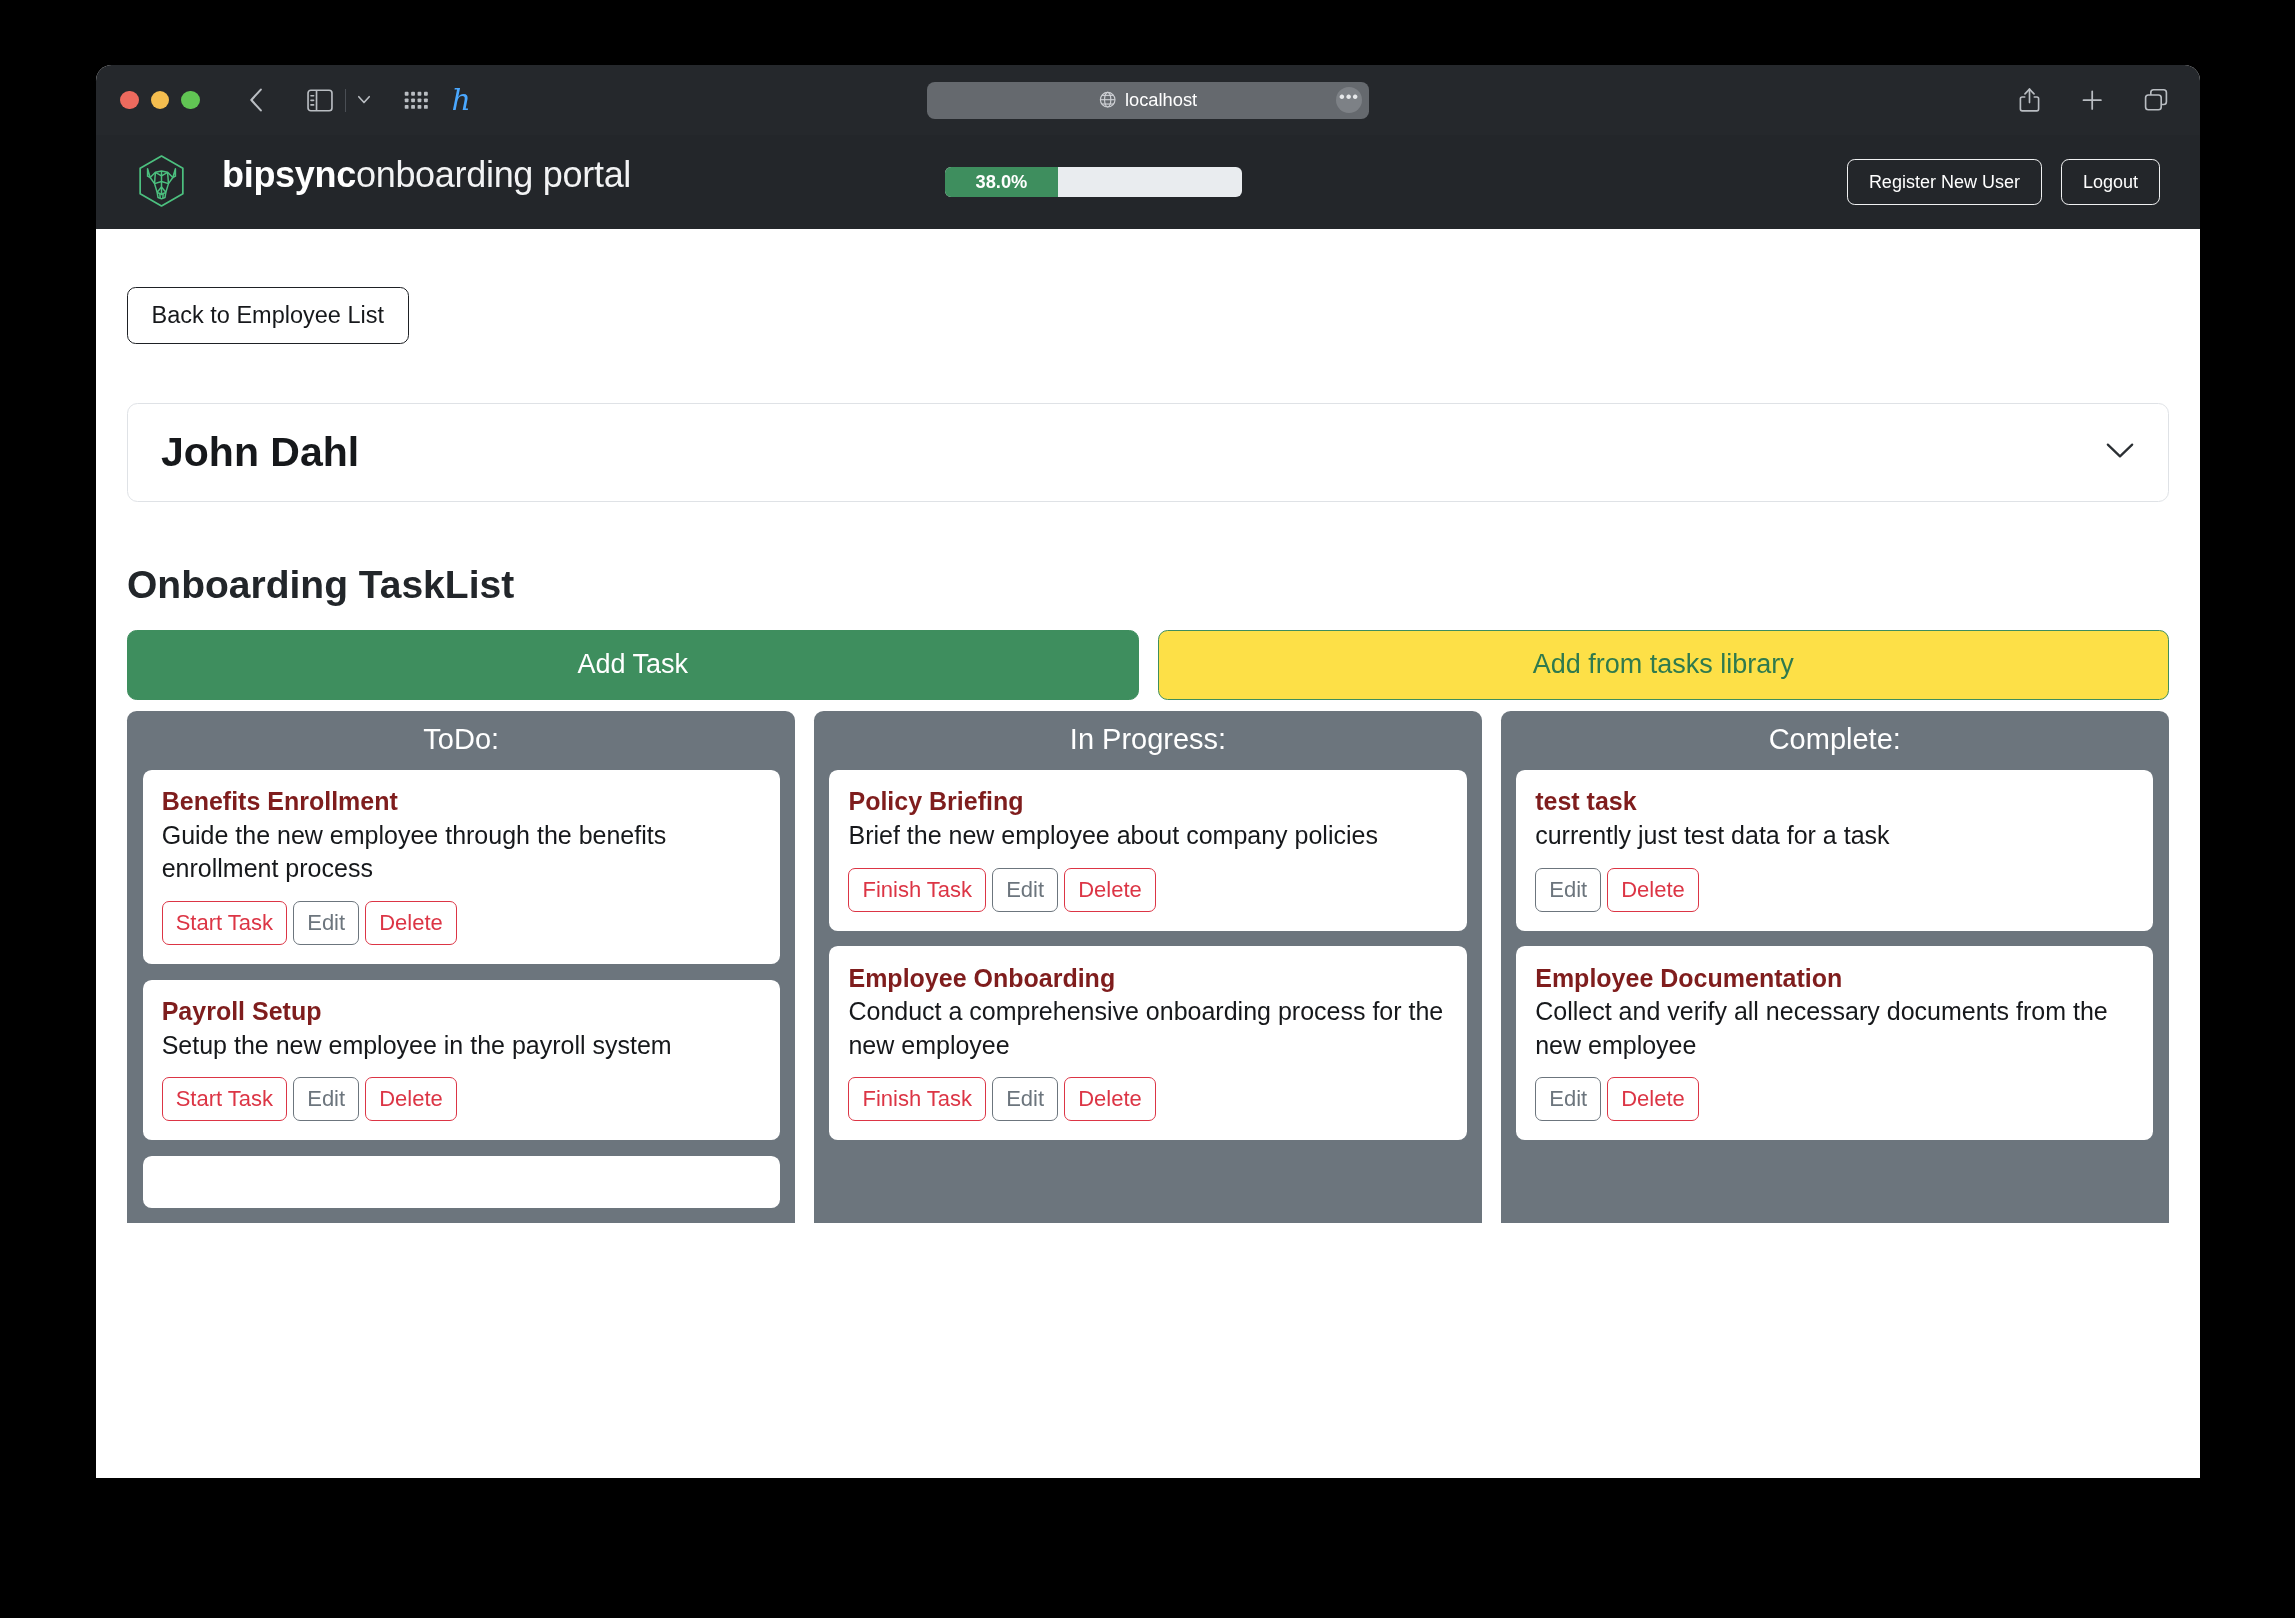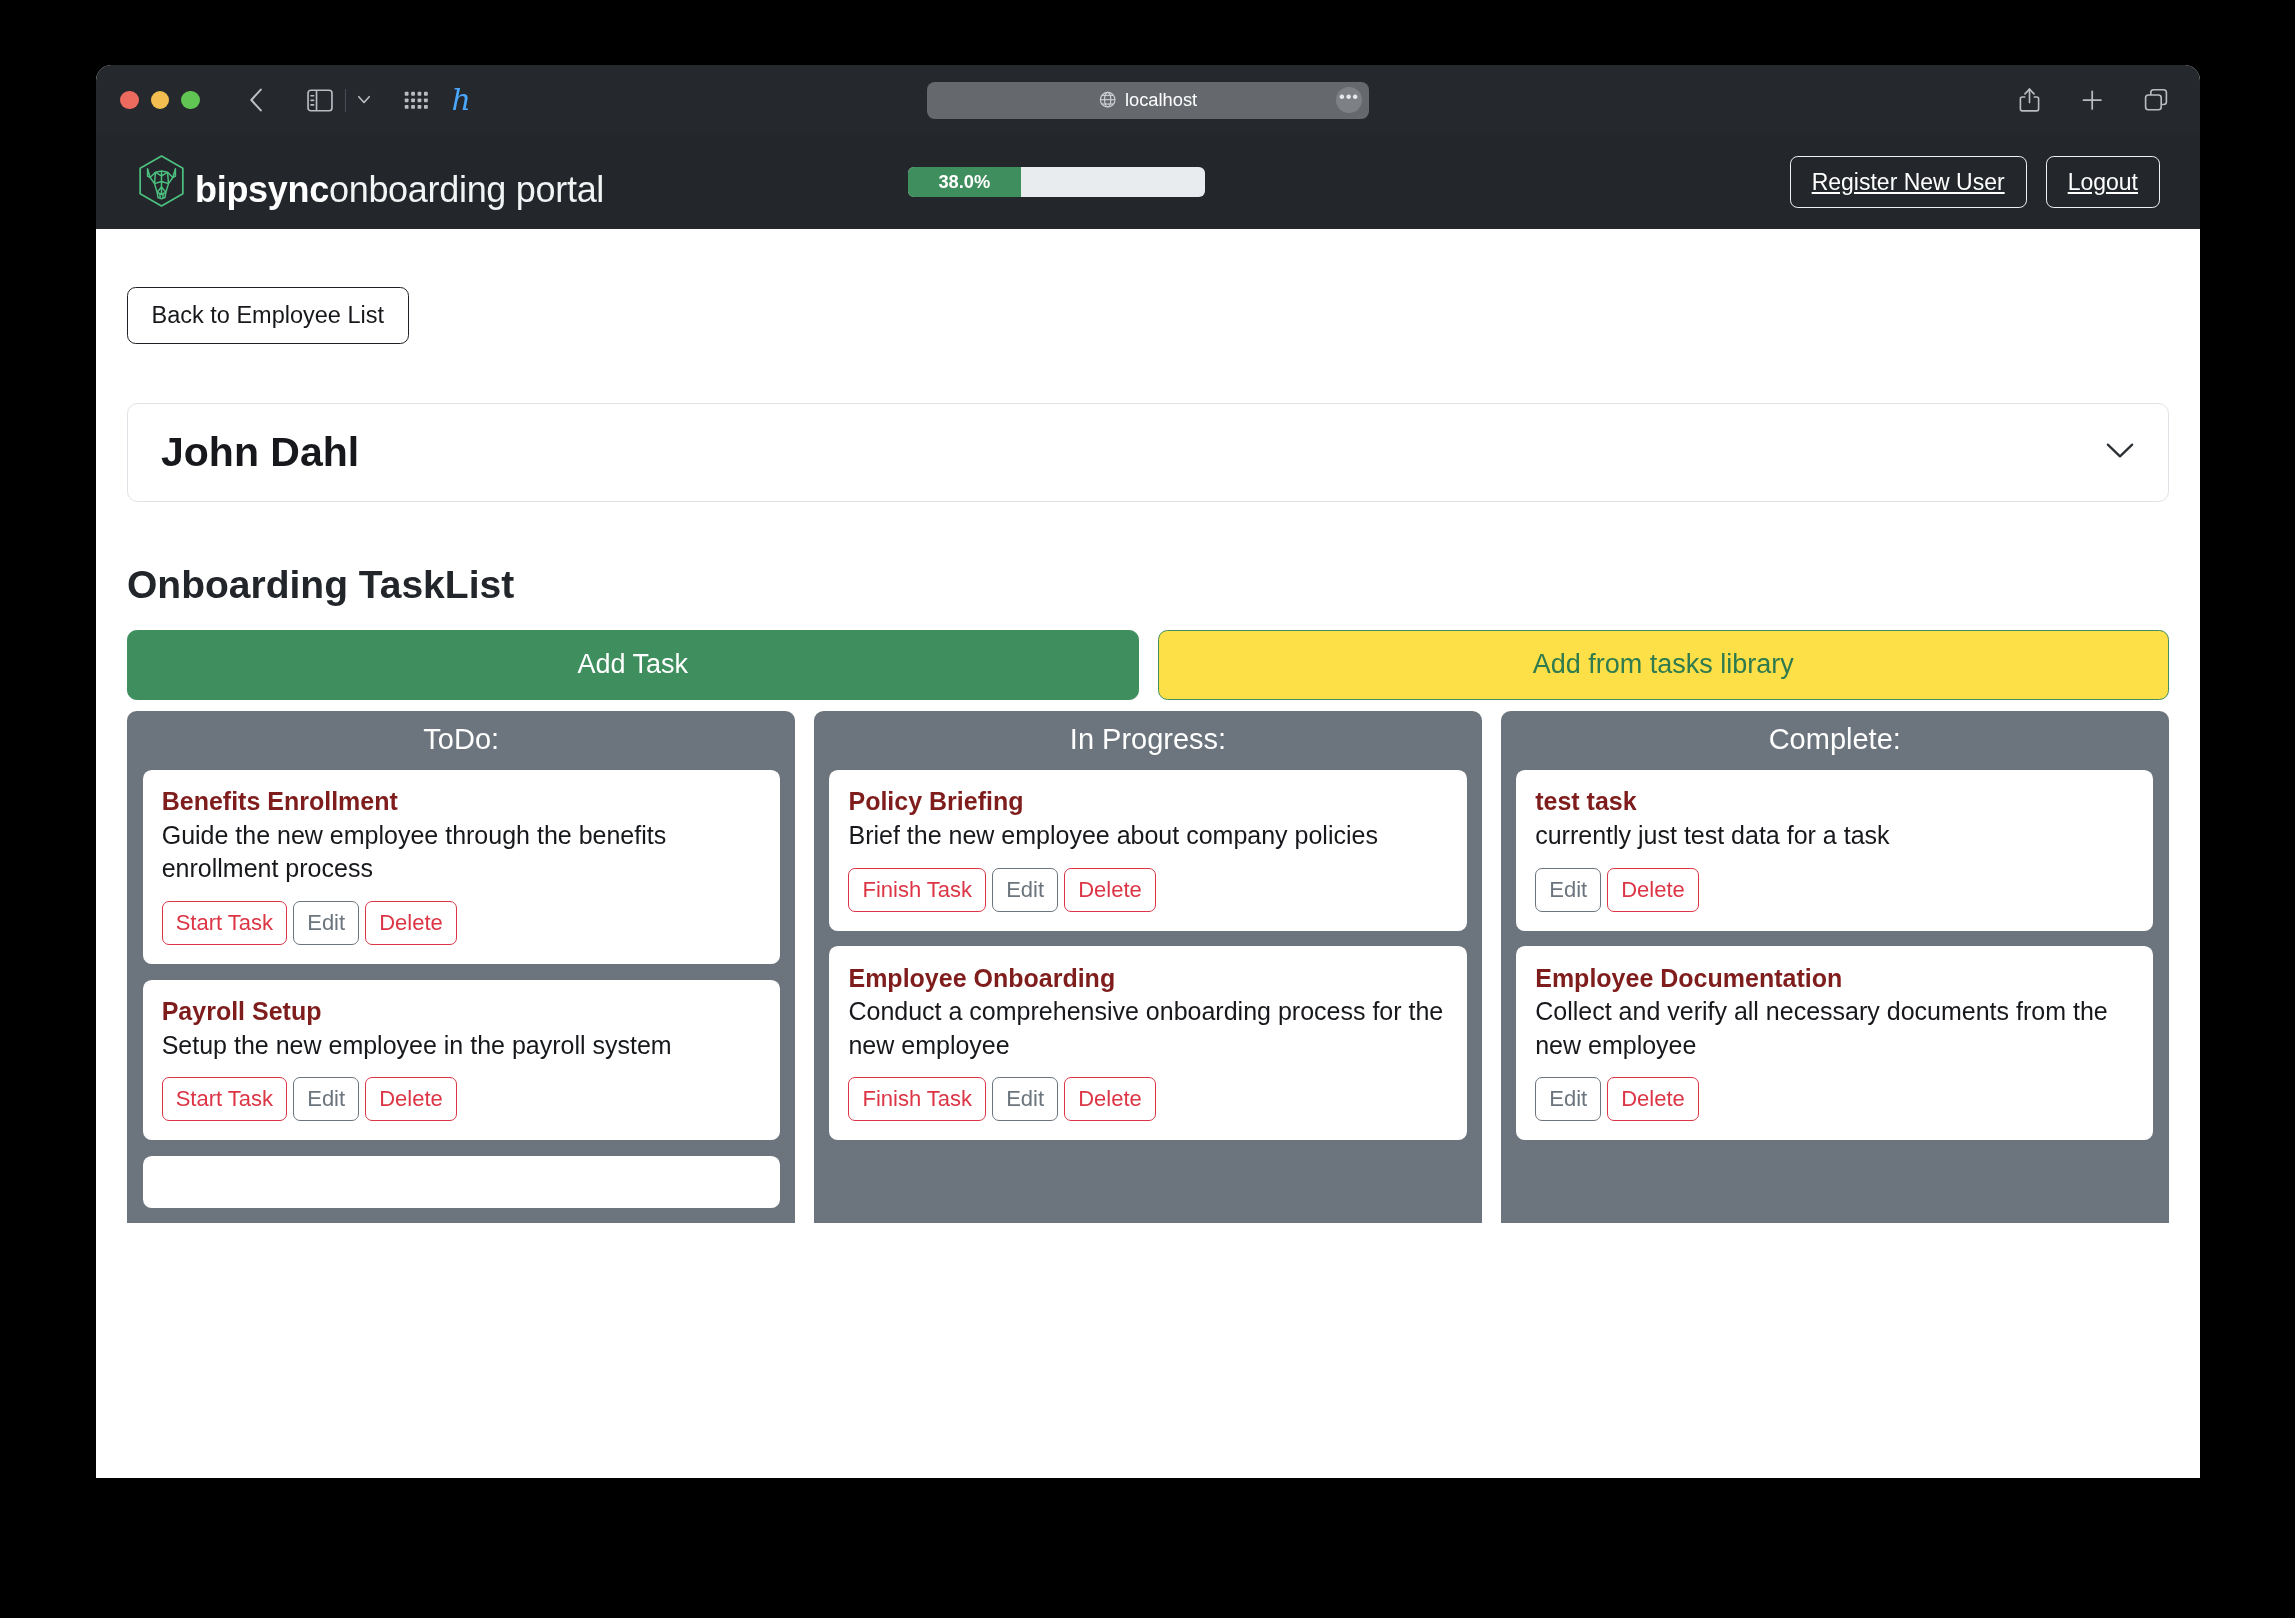--- a/index.html
+++ b/index.html
@@ -66,41 +66,41 @@
 
   
   .app-header {
     flex: 0 0 auto;
     height: 94px;
     background: #23262a;
     display: flex; align-items: center;
     padding: 0 40px 0 40px;
     gap: 23px;
   }
-  .brand { display: flex; align-items: flex-end; gap: 8px; }
+  .brand { display: flex; align-items: flex-start; gap: 35px; }
   .brand-text { font-size: 36px; color: #fff; letter-spacing: -0.3px; white-space: nowrap; }
   .brand-text .b1 { font-weight: 700; }
   .brand-text .b2 { font-weight: 300; color: #f2f3f4; }
 
   .progress-wrap {
     width: 297px; height: 30px;
     background: #e9ecef; border-radius: 6.1px;
     overflow: hidden; margin: 0 auto;
   }
   .progress-fill {
     height: 100%; background: #3e8e5e;
     display: flex; align-items: center; justify-content: center;
     color: #fff; font-size: 18.3px; font-weight: 700;
   }
 
   .header-actions { display: flex; gap: 19px; margin-left: auto; }
   .hdr-btn {
     border: 1.3px solid #f0f1f2; background: transparent; color: #fff;
-    font-size: 23px; border-radius: 7.8px; padding: 11.3px 21px;
-    font-family: inherit; cursor: pointer; white-space: nowrap; text-decoration: underline;
+    font-size: 18px; border-radius: 7.8px; padding: 11.3px 21px;
+    font-family: inherit; cursor: pointer; white-space: nowrap;
   }
 
   
   .page {
     flex: 1 1 auto; background: #fff; overflow: hidden;
     padding: 0 31px;
     position: relative;
   }
 
   .back-btn {

